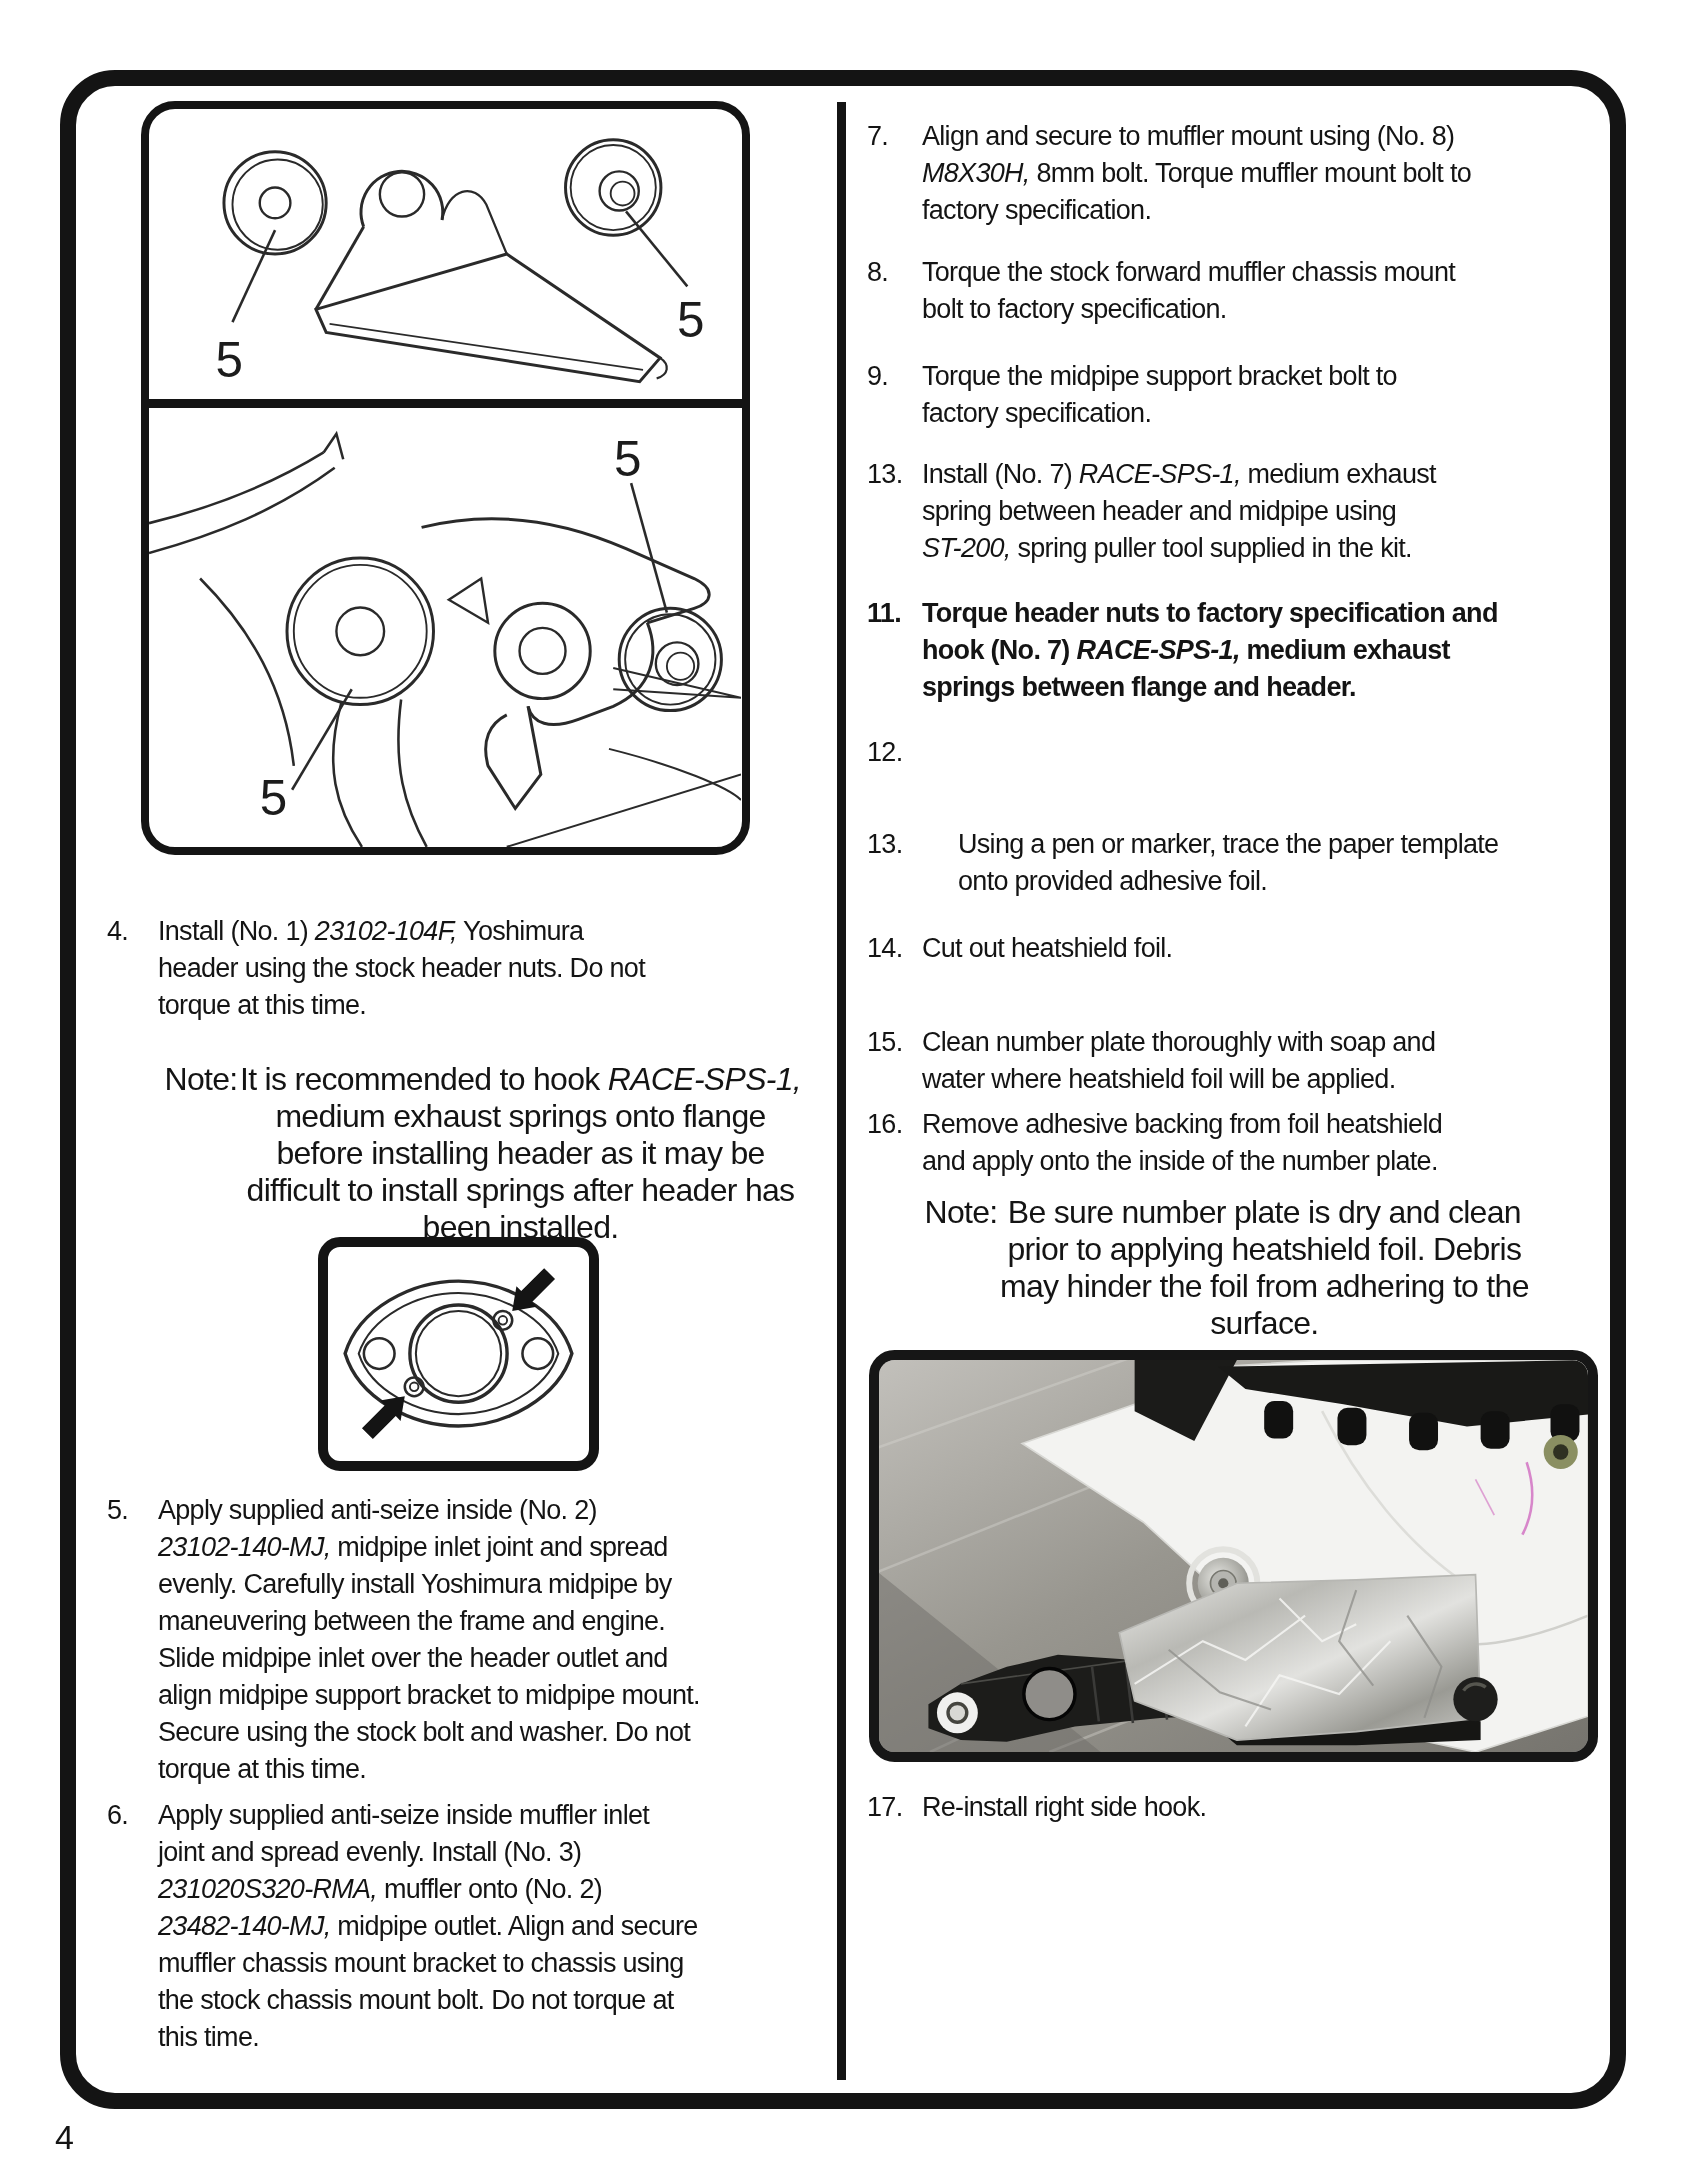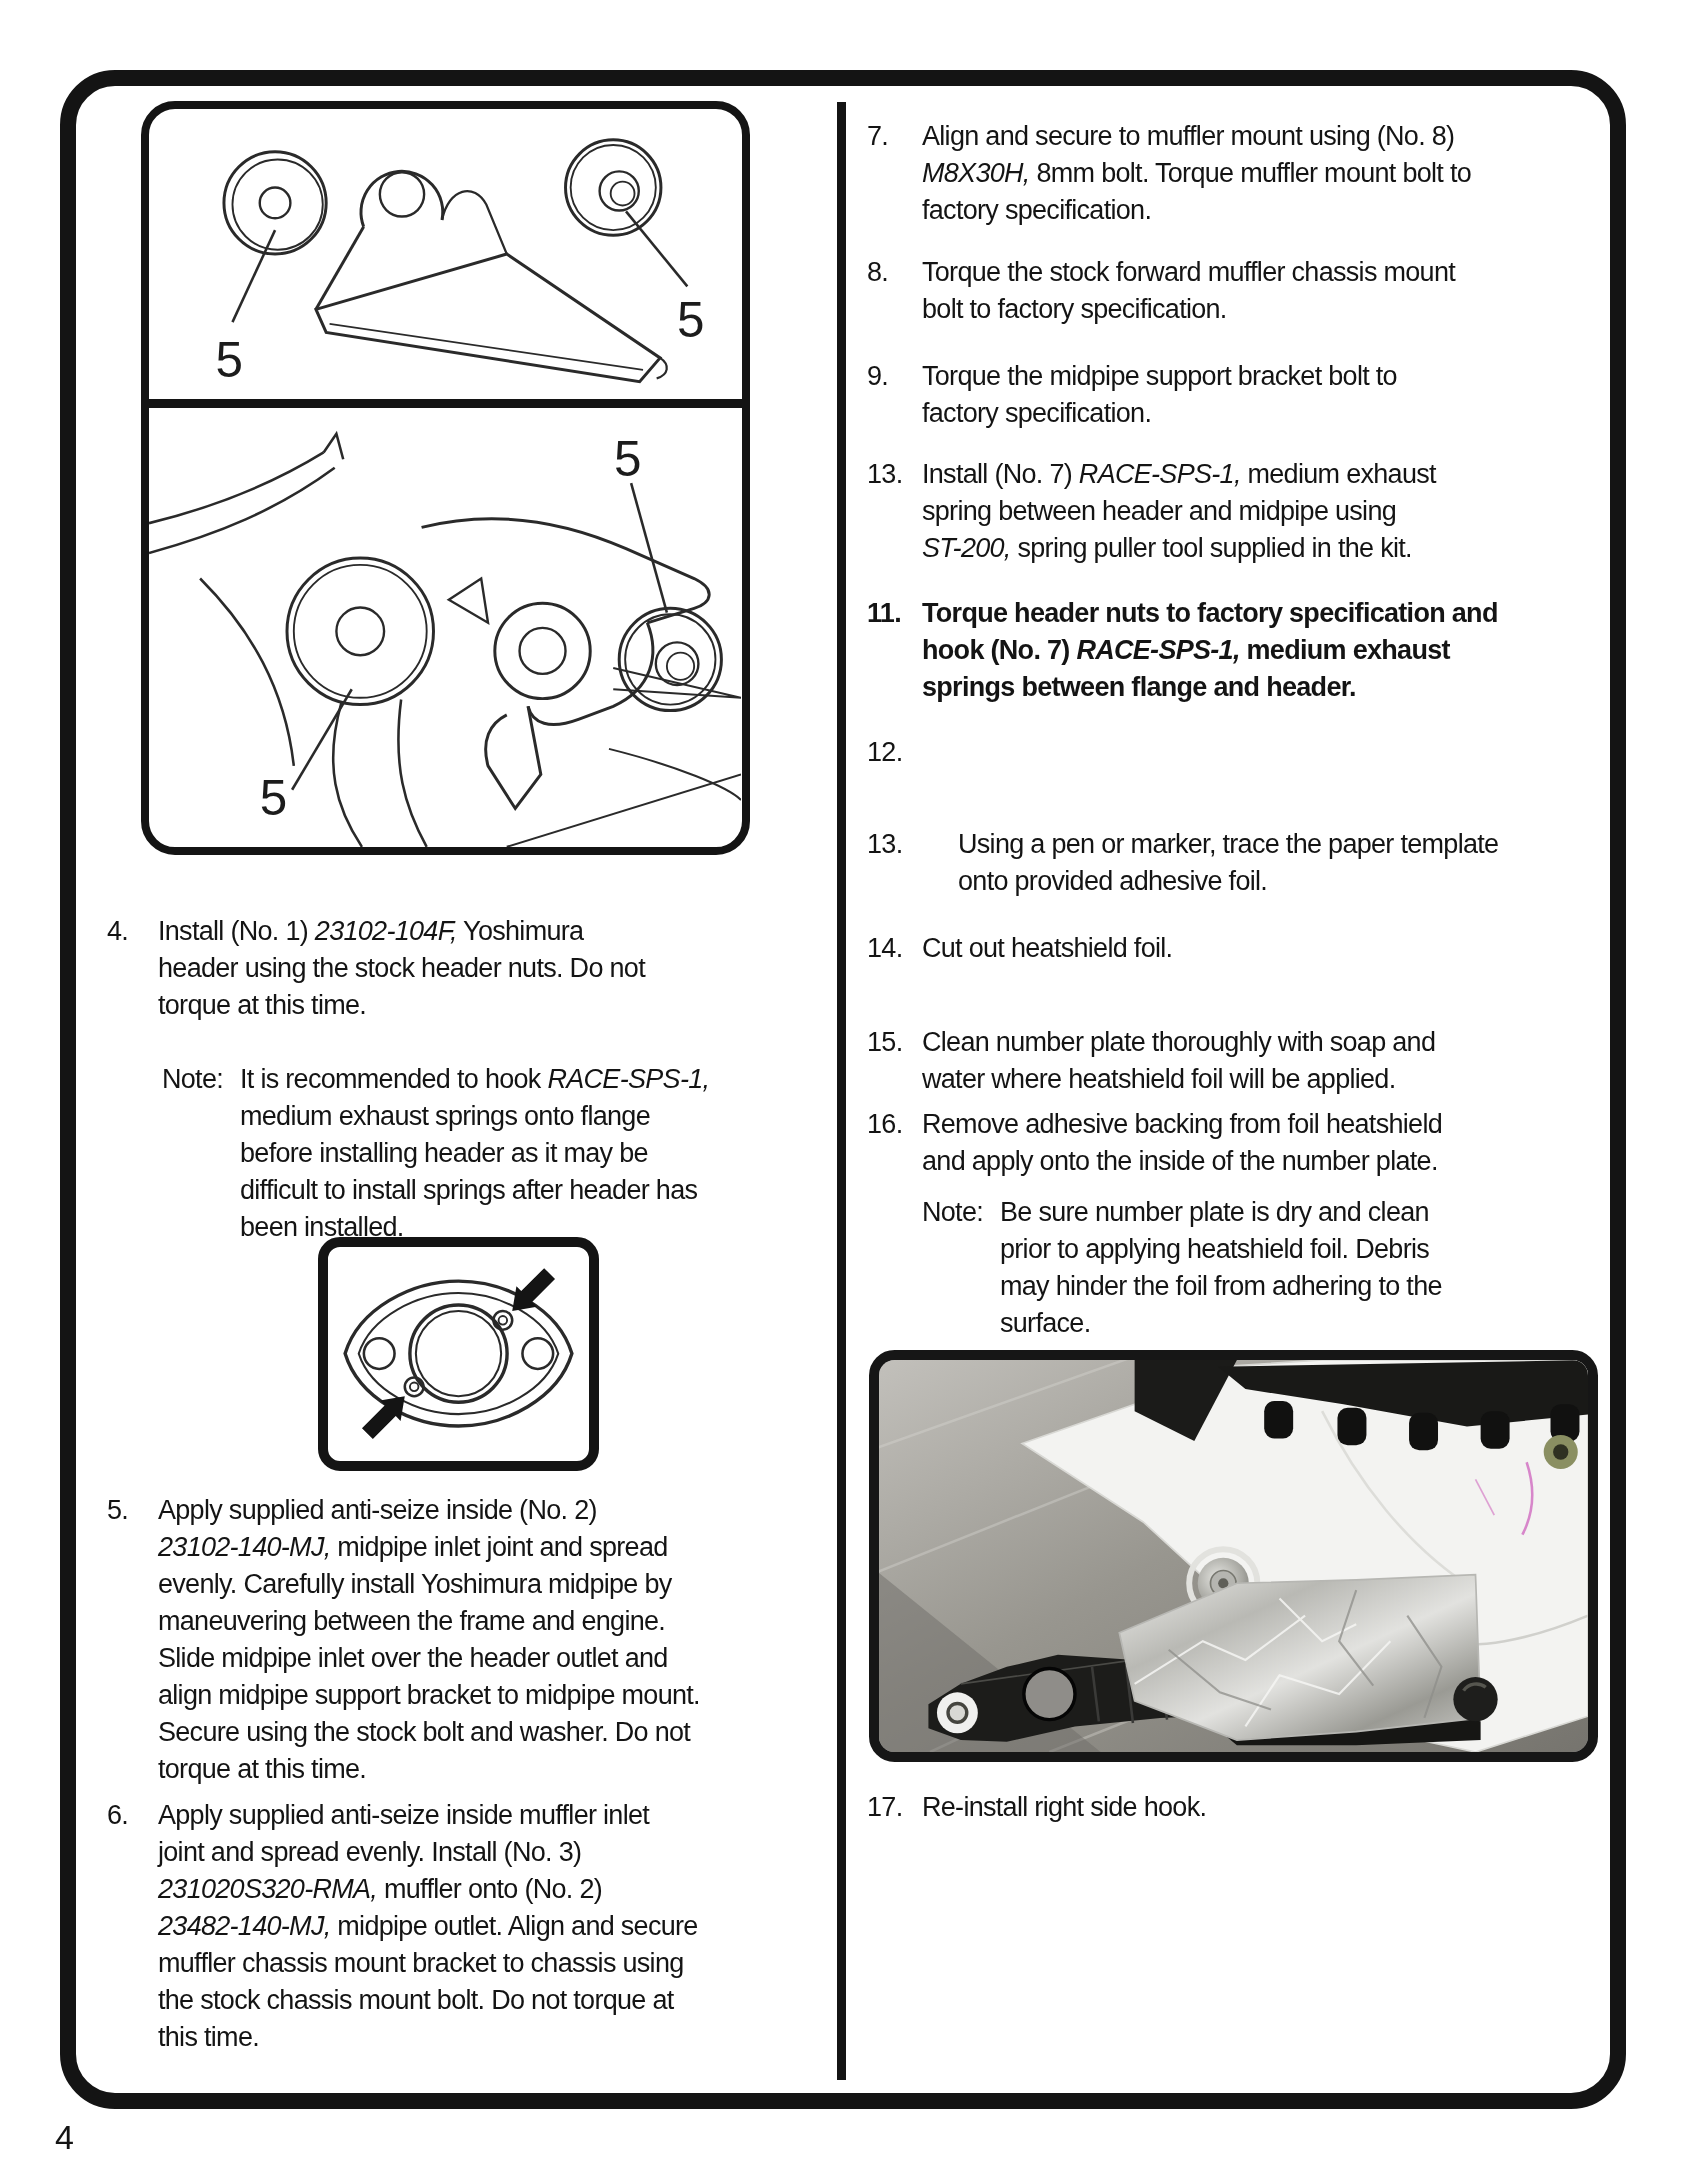--- a/index.html
+++ b/index.html
@@ -29,21 +29,21 @@
     position:absolute;left:869px;top:1350px;width:729px;height:412px;
     border:10.2px solid #161616;border-radius:25.6px;background:#888;overflow:hidden;
   }
   
   .step{position:absolute;display:flex;font-size:27px;line-height:37px;letter-spacing:-0.7px;}
   .step .num{flex:0 0 auto;}
   .lcol .num{width:51px;}
   .rcol .num{width:55px;}
   .txt{white-space:pre-line;}
   em{font-style:italic;}
-  .note{position:absolute;display:flex;font-size:27px;line-height:37px;letter-spacing:-0.7px;}
+  .note{position:absolute;display:flex;font-size:32px;line-height:37px;letter-spacing:-0.7px;text-align:center;}
   .note .nlabel{flex:0 0 78px;}
   
   .s4{left:107px;top:913px;width:724px;}
   .noteL{left:162px;top:1061px;width:673px;}
   .s5{left:107px;top:1492px;width:728px;}
   .s6{left:107px;top:1797px;width:728px;}
   
   .s7{left:867px;top:118px;width:745px;}
   .s8{left:867px;top:254px;width:745px;}
   .s9{left:867px;top:358px;width:745px;}

